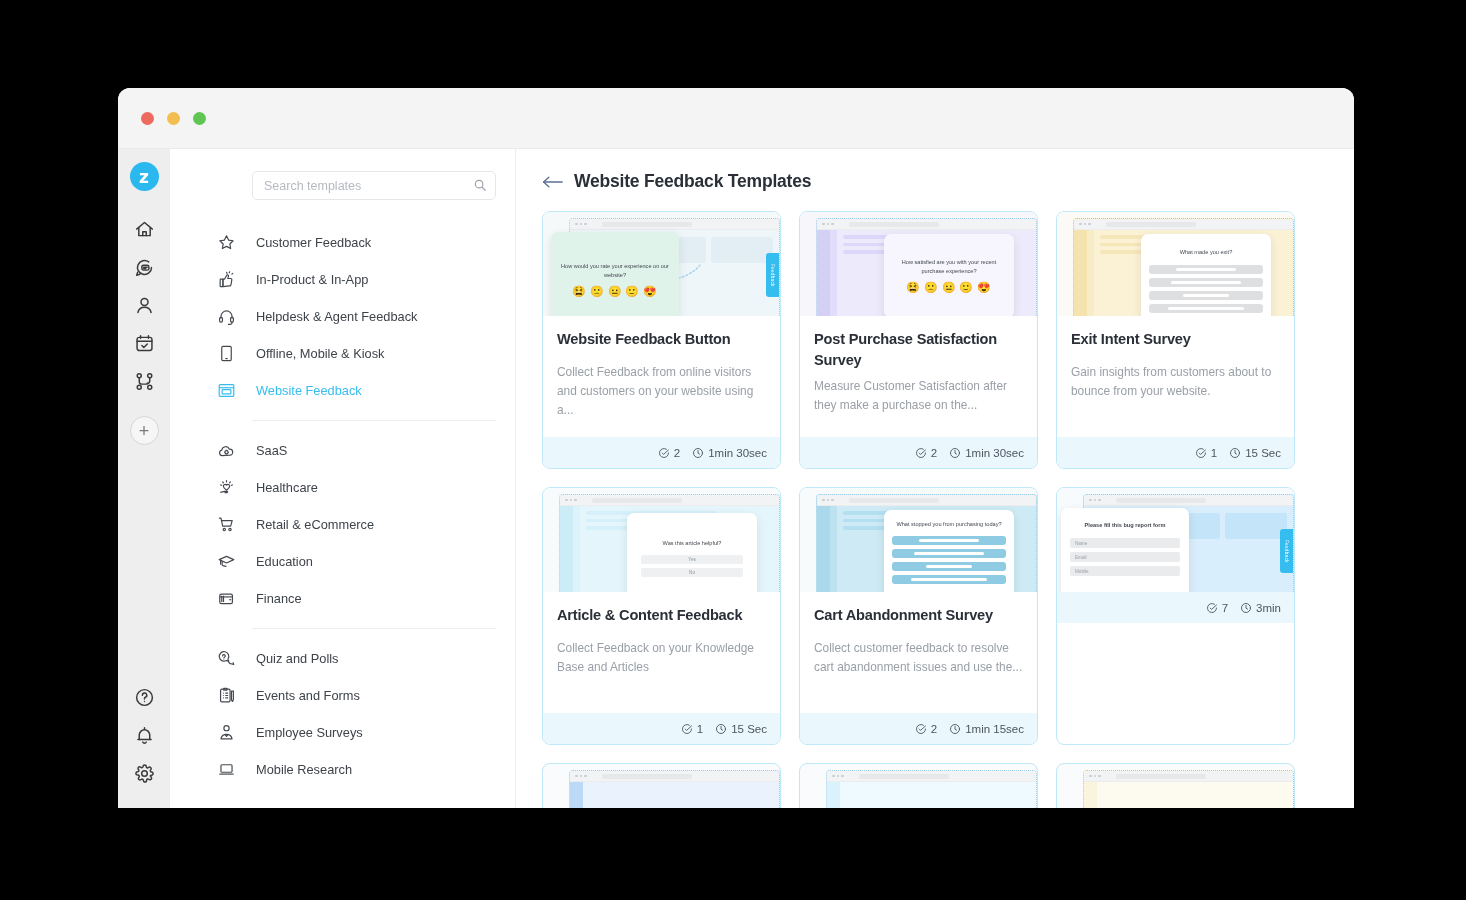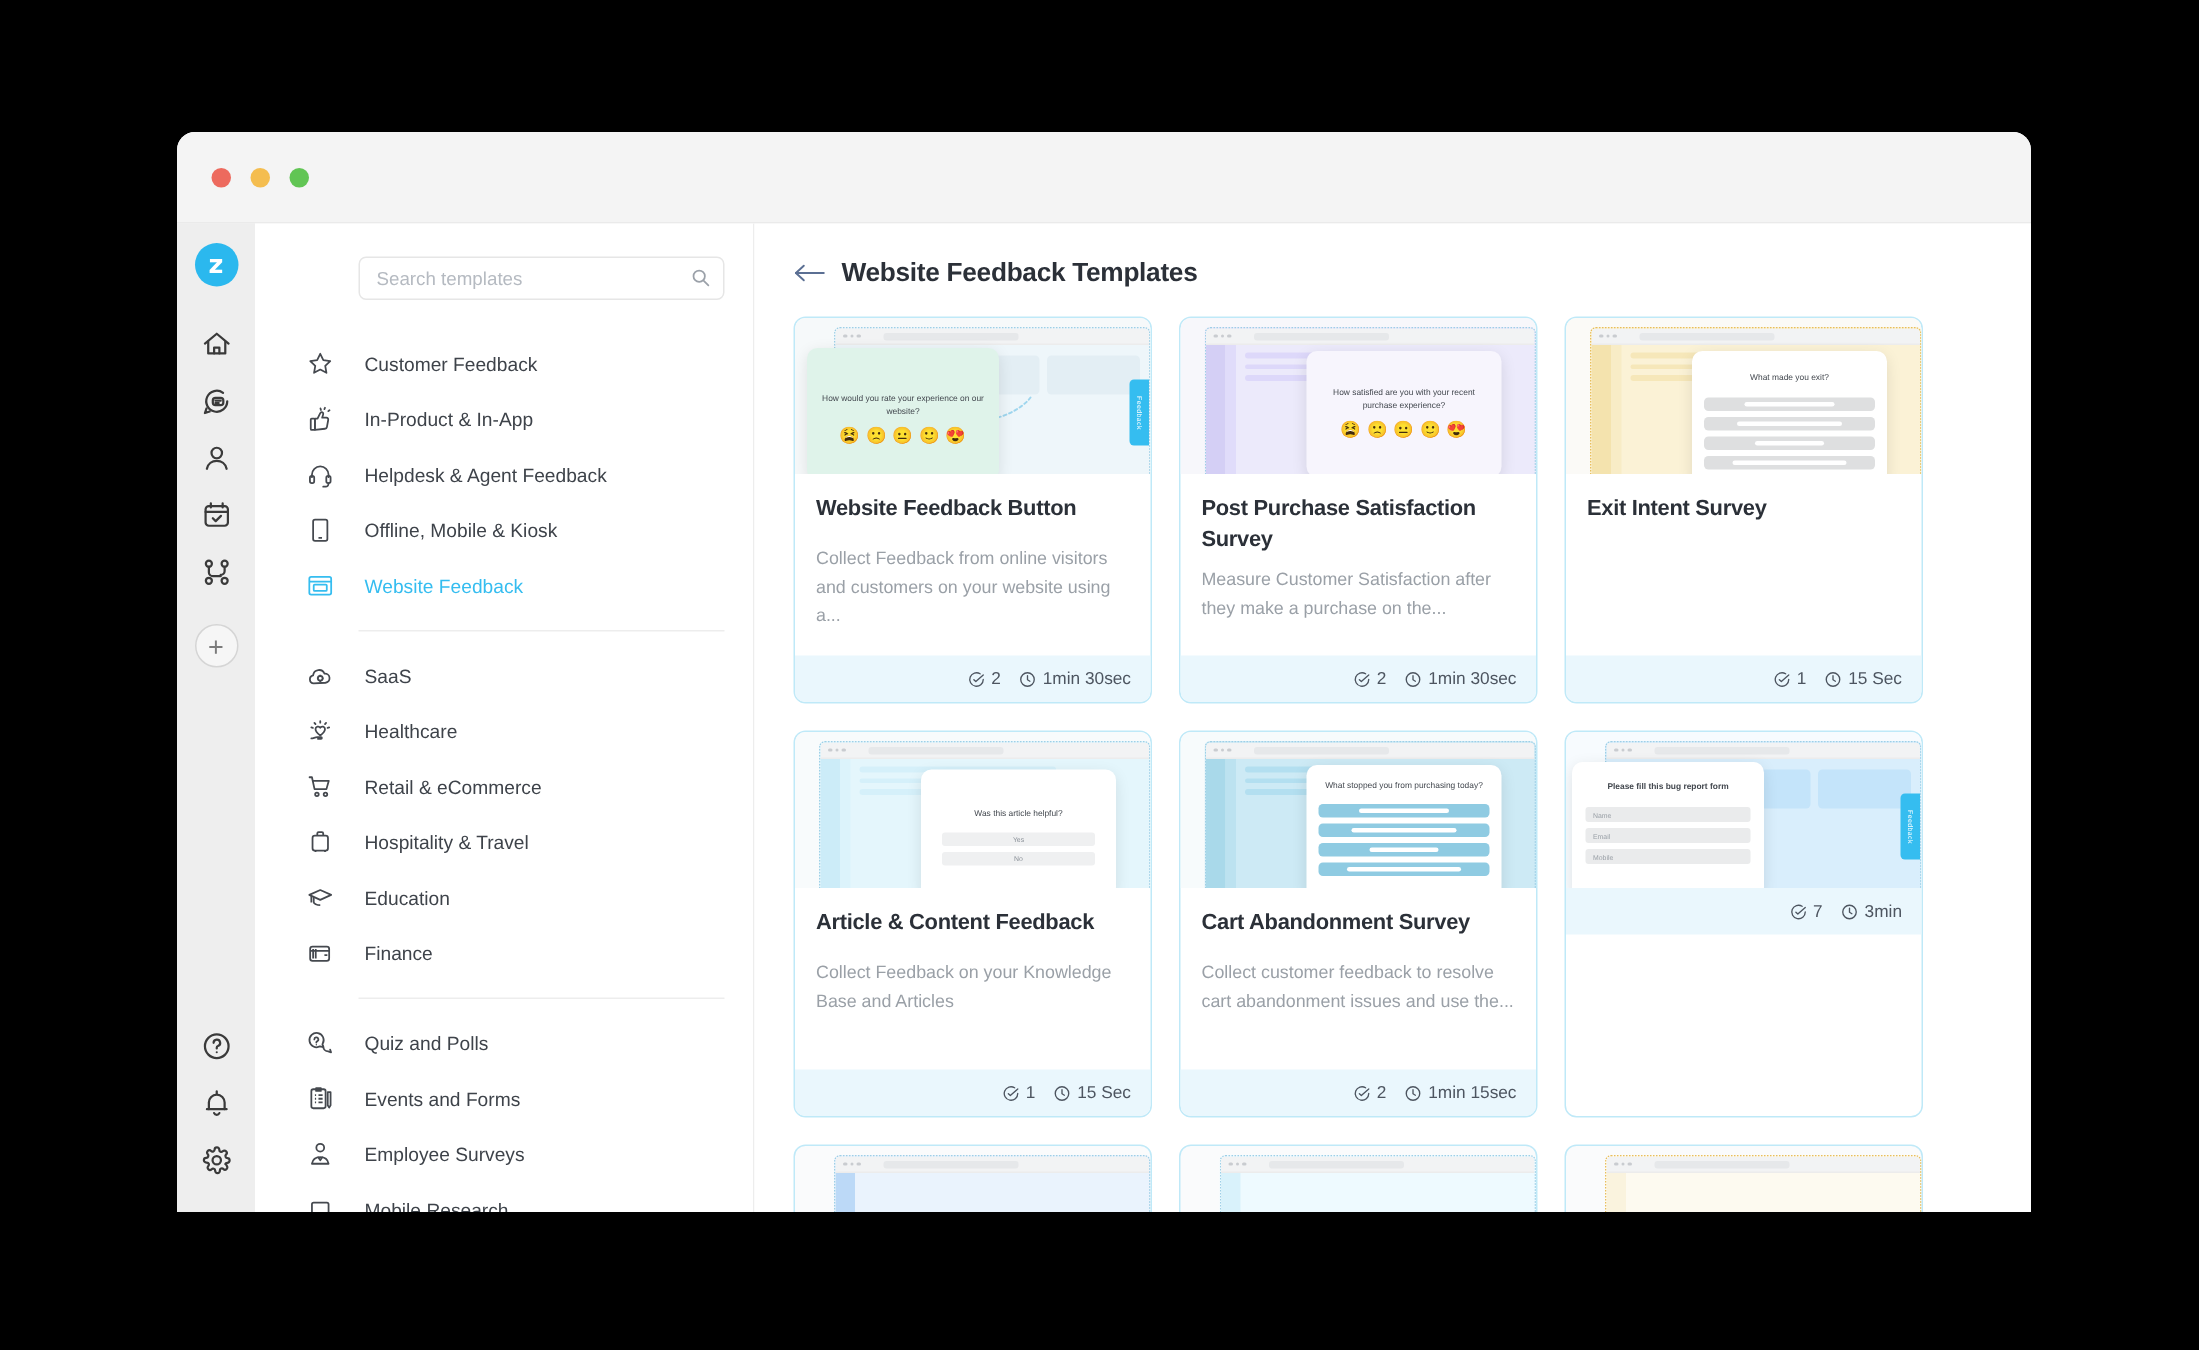--- a/index.html
+++ b/index.html
@@ -78,20 +78,21 @@
   #rail-bottom { margin-top: auto; padding-bottom: 14px; }
 
   
   #template-sidebar {
     width: 333px;
     background: #ffffff;
     border-right: 1px solid #ededed;
     padding: 22px 0 0 0;
     flex-shrink: 0;
     overflow: hidden;
+    margin-left: 13px;
   }
   #search-wrap {
     margin: 0 19px 24px 69px;
     position: relative;
   }
   #search-input {
     width: 100%; height: 29px;
     border: 1px solid #e6e6e6;
     border-radius: 5px;
     padding: 0 30px 0 11px;
@@ -472,30 +473,20 @@
                 <path d="M3 4h2l2.2 10h10l2-7H6.2"></path>
                 <circle cx="9.2" cy="18.4" r="1.5"></circle>
                 <circle cx="16.4" cy="18.4" r="1.5"></circle>
               </svg>
           </span>
           <span>Retail &amp; eCommerce</span>
         </div>
         <div class="nav-item">
           <span class="nav-ico">
             <svg viewBox="0 0 24 24" fill="none" stroke="currentColor" stroke-width="1.5" stroke-linejoin="round">
-                <rect x="5.5" y="6.5" width="13" height="12.5" rx="2"></rect>
-                <path d="M9.5 6.5V4.6c0-.6.5-1.1 1.1-1.1h2.8c.6 0 1.1.5 1.1 1.1v1.9"></path>
-                <path d="M8 19v1.2M16 19v1.2"></path>
-              </svg>
-          </span>
-          <span>Hospitality &amp; Travel</span>
-        </div>
-        <div class="nav-item">
-          <span class="nav-ico">
-            <svg viewBox="0 0 24 24" fill="none" stroke="currentColor" stroke-width="1.5" stroke-linejoin="round">
                 <path d="M2.8 9.6 12 5.5l9.2 4.1-9.2 4.2z"></path>
                 <path d="M6.5 11.4v4.2c0 1.4 2.6 2.6 5.5 2.6"></path>
                 <path d="M4.5 10.5v5.5"></path>
               </svg>
           </span>
           <span>Education</span>
         </div>
         <div class="nav-item">
           <span class="nav-ico">
             <svg viewBox="0 0 24 24" fill="none" stroke="currentColor" stroke-width="1.5" stroke-linejoin="round">
@@ -703,20 +694,21 @@
               <div class="opt-row" style="background:#dedfe0">
                   <span class="opt-fill" style="width:40%"></span>
                 </div>
               <div class="opt-row" style="background:#dedfe0">
                   <span class="opt-fill" style="width:66%"></span>
                 </div>
             </div>
           </div>
           <div class="tpl-body">
             <div class="tpl-title">Exit Intent Survey</div>
+            <div class="tpl-desc">Gain insights from customers about to bounce from your website.</div>
           </div>
           <div class="tpl-footer">
             <span class="meta">
               <svg viewBox="0 0 24 24" fill="none" stroke="currentColor" stroke-width="1.8" stroke-linecap="round" stroke-linejoin="round">
                   <path d="M21 12a9 9 0 1 1-4.2-7.6"></path>
                   <path d="M8.5 12.2l2.6 2.6L21 6"></path>
                 </svg>
               <span>1</span>
             </span>
             <span class="meta">

